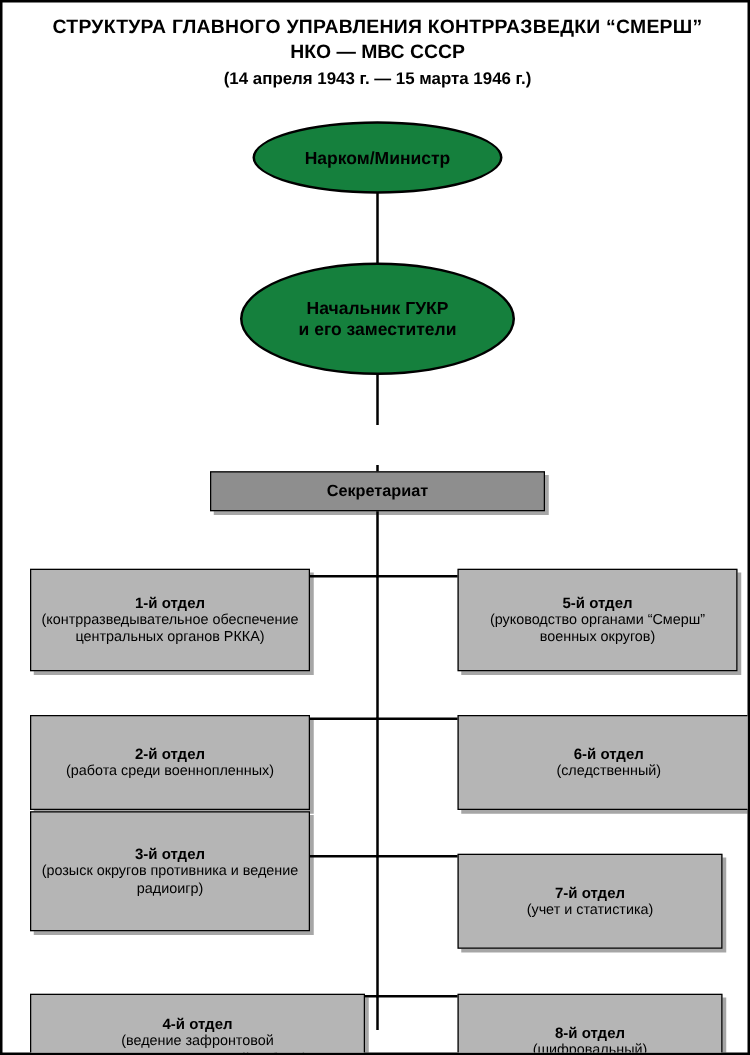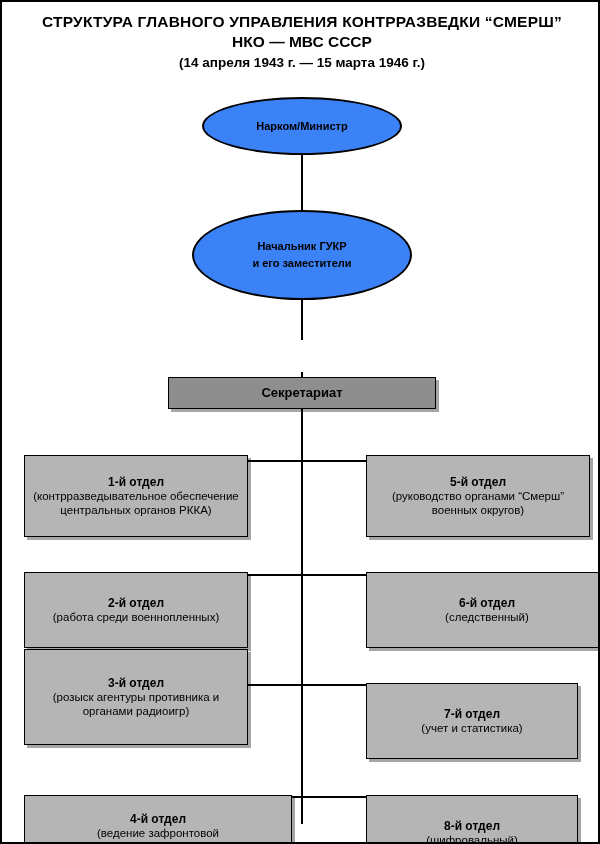--- a/index.html
+++ b/index.html
@@ -59,29 +59,29 @@
   .hline {
     position: absolute;
     background: #000;
     height: 2px;
   }
 
   
   .ellipse {
     position: absolute;
     border-radius: 50%;
-    background: #3b82f6;
+    background: #15803d;
     border: 2px solid #000;
     display: flex;
     align-items: center;
     justify-content: center;
     text-align: center;
     color: #000;
     font-weight: bold;
-    font-size: 11px;
+    font-size: 14px;
     line-height: 17px;
     box-sizing: border-box;
   }
 
   
   .box {
     position: absolute;
     background: #b5b5b5;
     border: 1px solid #000;
     box-shadow: 3px 3px 0 rgba(0,0,0,0.35);
@@ -164,21 +164,21 @@
   <div class="box" style="left:22px; top:534px; width:224px; height:76px;">
     <span class="inner">
       <span class="head">2-й отдел</span>
       <span class="sub">(работа среди военнопленных)</span>
     </span>
   </div>
 
   <div class="box" style="left:22px; top:611px; width:224px; height:96px;">
     <span class="inner">
       <span class="head">3-й отдел</span>
-      <span class="sub">(розыск агентуры противника и органами радиоигр)</span>
+      <span class="sub">(розыск округов противника и ведение радиоигр)</span>
     </span>
   </div>
 
   <div class="box" style="left:22px; top:757px; width:268px; height:76px;">
     <span class="inner">
       <span class="head">4-й отдел</span>
       <span class="sub">(ведение зафронтовой контрразведывательной работы)</span>
     </span>
   </div>
 

